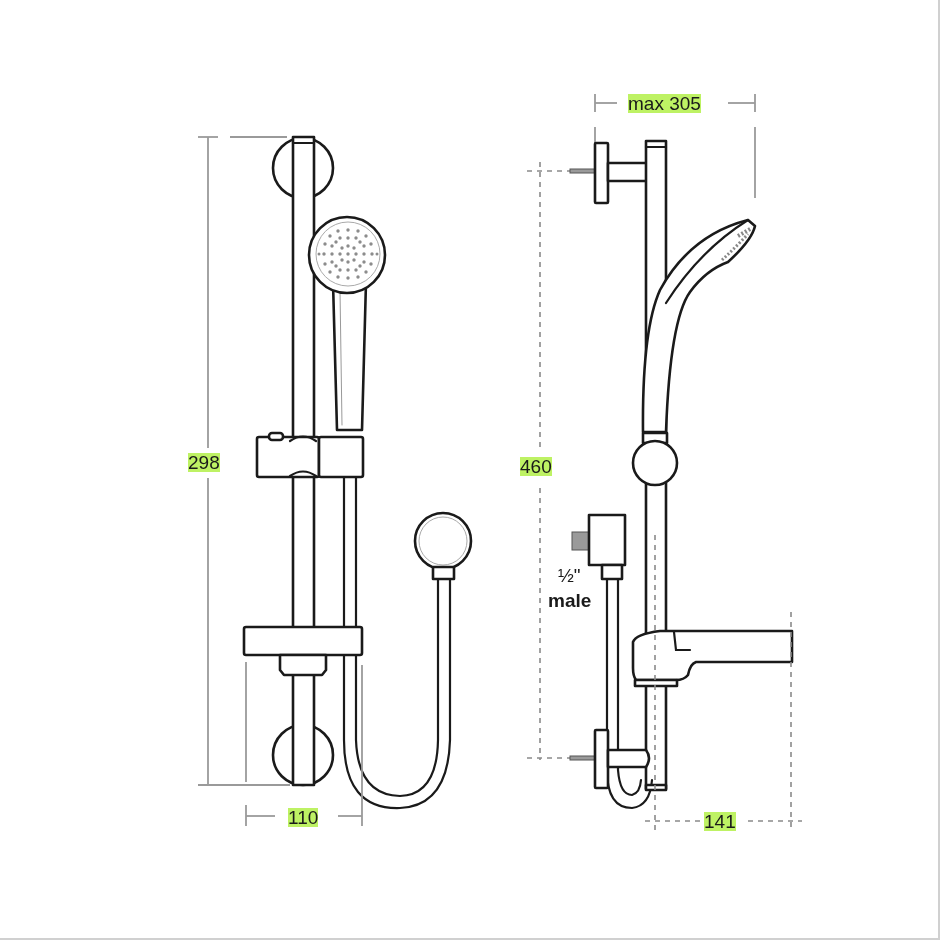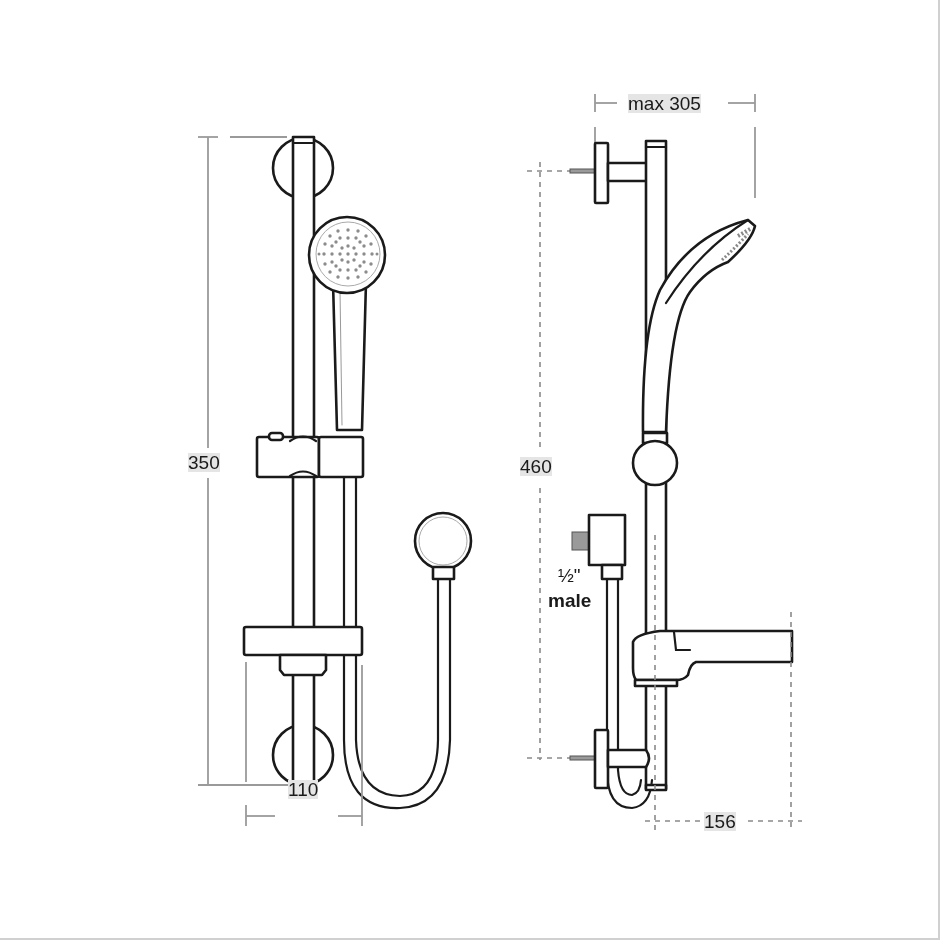--- a/index.html
+++ b/index.html
@@ -11,21 +11,21 @@
     }
     svg { position: absolute; left: 0; top: 0; }
     .part { fill: #fff; stroke: #1a1a1a; stroke-width: 2.6; stroke-linejoin: round; stroke-linecap: round; }
     .part-thin { fill: none; stroke: #1a1a1a; stroke-width: 2.2; stroke-linecap: round; }
     .dim { fill: none; stroke: #9a9a9a; stroke-width: 1.8; }
     .dim-dash { fill: none; stroke: #8a8a8a; stroke-width: 1.6; stroke-dasharray: 5 5; }
     .nozzle { fill: #8c8c8c; }
     .thread { fill: #9a9a9a; stroke: #555; stroke-width: 1; }
     .label {
       position: absolute; font-family: "Liberation Sans", sans-serif;
-      font-size: 19px; color: #1a1a1a; background: #e5e5e5; line-height: 1;
+      font-size: 19px; color: #1a1a1a; background: #bef264; line-height: 1;
       white-space: nowrap;
     }
   </style>
 </head>
 <body>
 
 <div class="frame">
 
   <svg width="940" height="940" viewBox="0 0 940 940">
 
@@ -197,20 +197,20 @@
 
       <g>
         <line class="dim-dash" x1="655" y1="535" x2="655" y2="830"></line>
         <line class="dim-dash" x1="791" y1="612" x2="791" y2="830"></line>
         <line class="dim-dash" x1="645" y1="821" x2="700" y2="821"></line>
         <line class="dim-dash" x1="748" y1="821" x2="802" y2="821"></line>
       </g>
     </g>
   </svg>
 
-  <span class="label" style="left:188px; top:453px;">350</span>
-  <span class="label" style="left:288px; top:780px;">110</span>
+  <span class="label" style="left:188px; top:453px;">298</span>
+  <span class="label" style="left:288px; top:808px;">110</span>
   <span class="label" style="left:628px; top:94px;">max 305</span>
   <span class="label" style="left:520px; top:457px;">460</span>
   <span class="label" style="left:558px; top:566px; background:transparent;">½"</span>
   <span class="label" style="left:548px; top:591px; background:transparent;font-weight:bold;">male</span>
-  <span class="label" style="left:704px; top:812px;">156</span>
+  <span class="label" style="left:704px; top:812px;">141</span>
 </div>
 
 </body></html>

